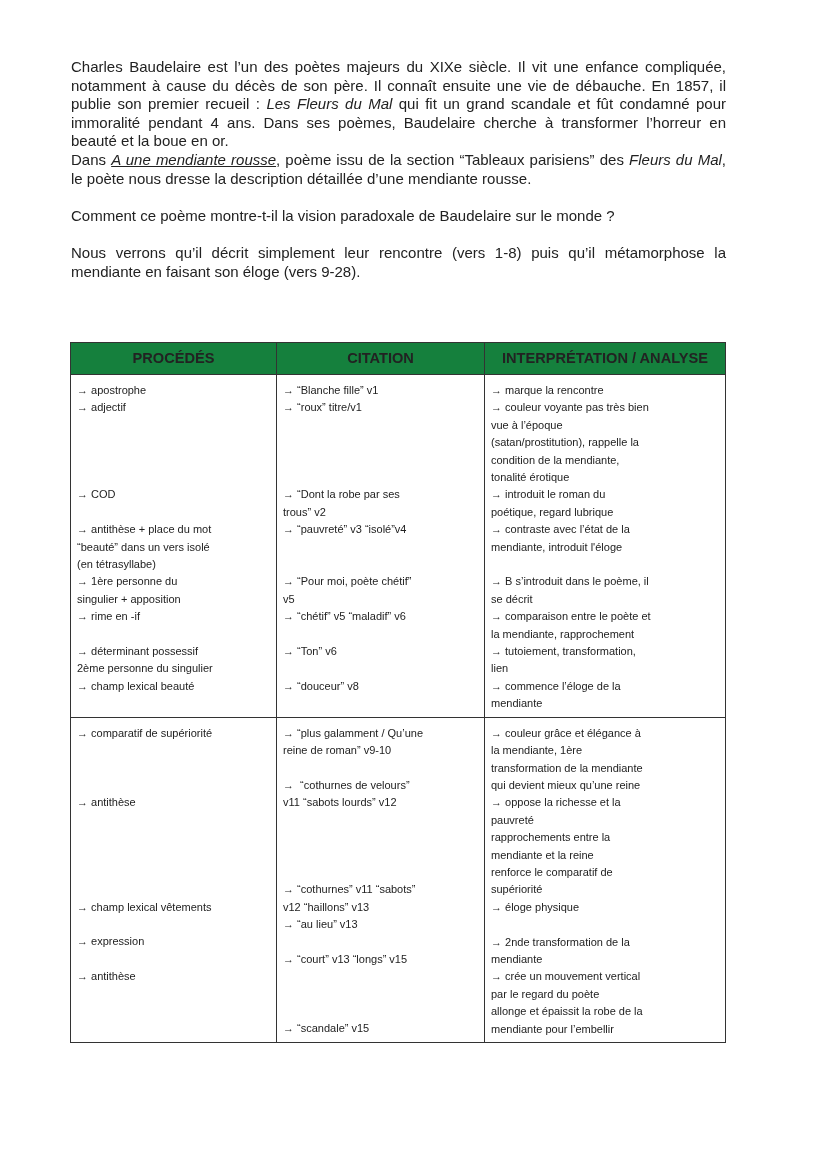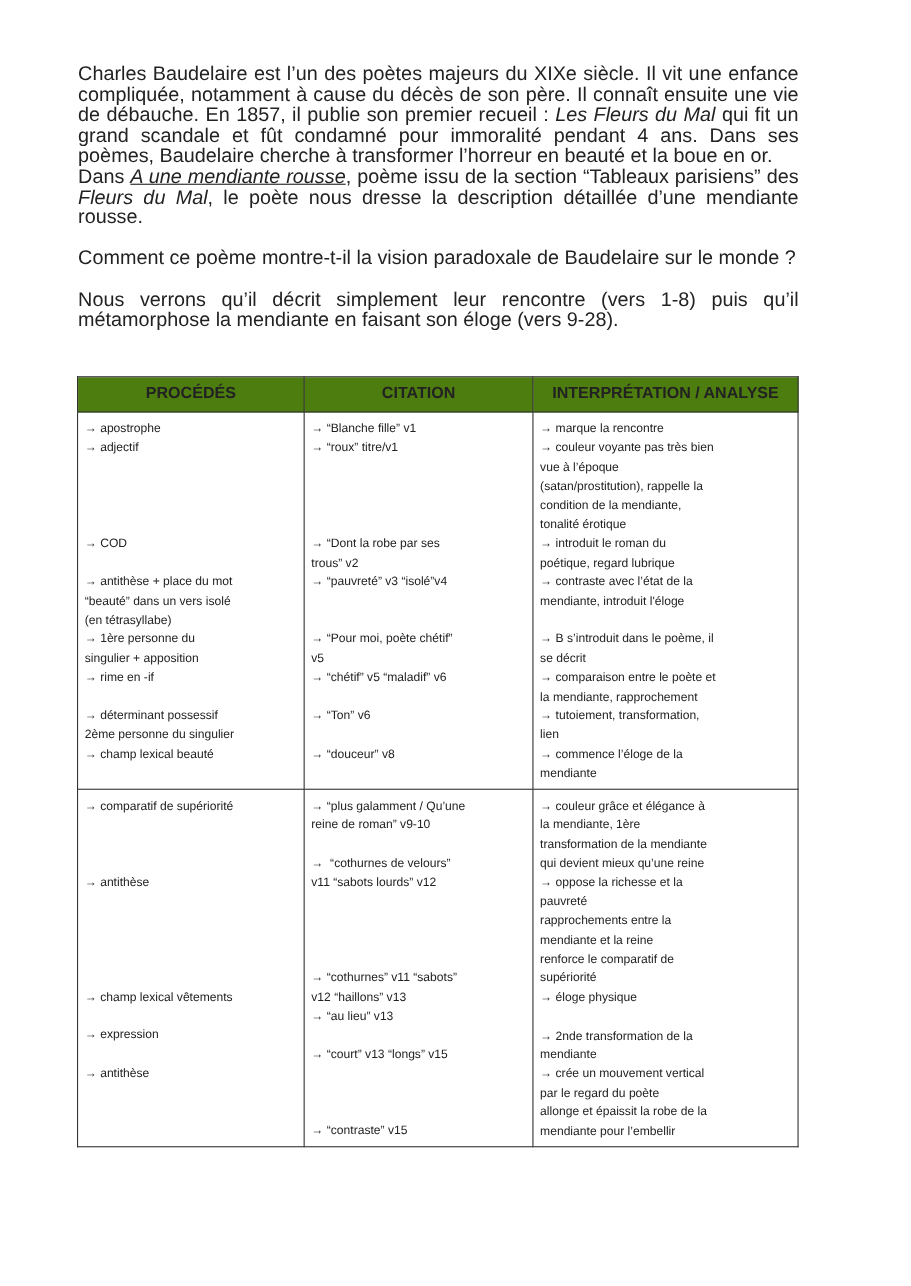--- a/index.html
+++ b/index.html
@@ -15,21 +15,21 @@
       color: #222222;
       overflow: hidden;
     }
     .page {
       position: absolute;
       left: 71px;
       top: 58px;
       width: 655px;
     }
     .para {
-      font-size: 18px;
+      font-size: 15px;
       line-height: 18.6px;
       text-align: justify;
       margin: 0;
     }
     .para.left { text-align: left; }
     .gap { height: 18.6px; }
     em { font-style: italic; }
     .title-link {
       font-style: italic;
       text-decoration: underline;
@@ -46,21 +46,21 @@
       table-layout: fixed;
     }
     th, td {
       border: 1.5px solid #333333;
       vertical-align: top;
       font-size: 11px;
       line-height: 17.4px;
       color: #222222;
     }
     th {
-      background: #4d7c0f;
+      background: #15803d;
       font-weight: bold;
       text-align: center;
       height: 31px;
       padding: 0 4px;
       vertical-align: middle;
       font-size: 14.6px;
     }
     td {
       padding: 7px 6px 4px 6px;
     }
@@ -192,21 +192,21 @@
             <span class="line"></span>
             <span class="line"></span>
             <span class="line">→ “cothurnes” v11 “sabots”</span>
             <span class="line">v12 “haillons” v13</span>
             <span class="line">→ “au lieu” v13</span>
             <span class="line"></span>
             <span class="line">→ “court” v13 “longs” v15</span>
             <span class="line"></span>
             <span class="line"></span>
             <span class="line"></span>
-            <span class="line">→ “contraste” v15</span>
+            <span class="line">→ “scandale” v15</span>
           </td>
           <td>
             <span class="line">→ couleur grâce et élégance à</span>
             <span class="line">la mendiante, 1ère</span>
             <span class="line">transformation de la mendiante</span>
             <span class="line">qui devient mieux qu’une reine</span>
             <span class="line">→ oppose la richesse et la</span>
             <span class="line">pauvreté</span>
             <span class="line">rapprochements entre la</span>
             <span class="line">mendiante et la reine</span>

